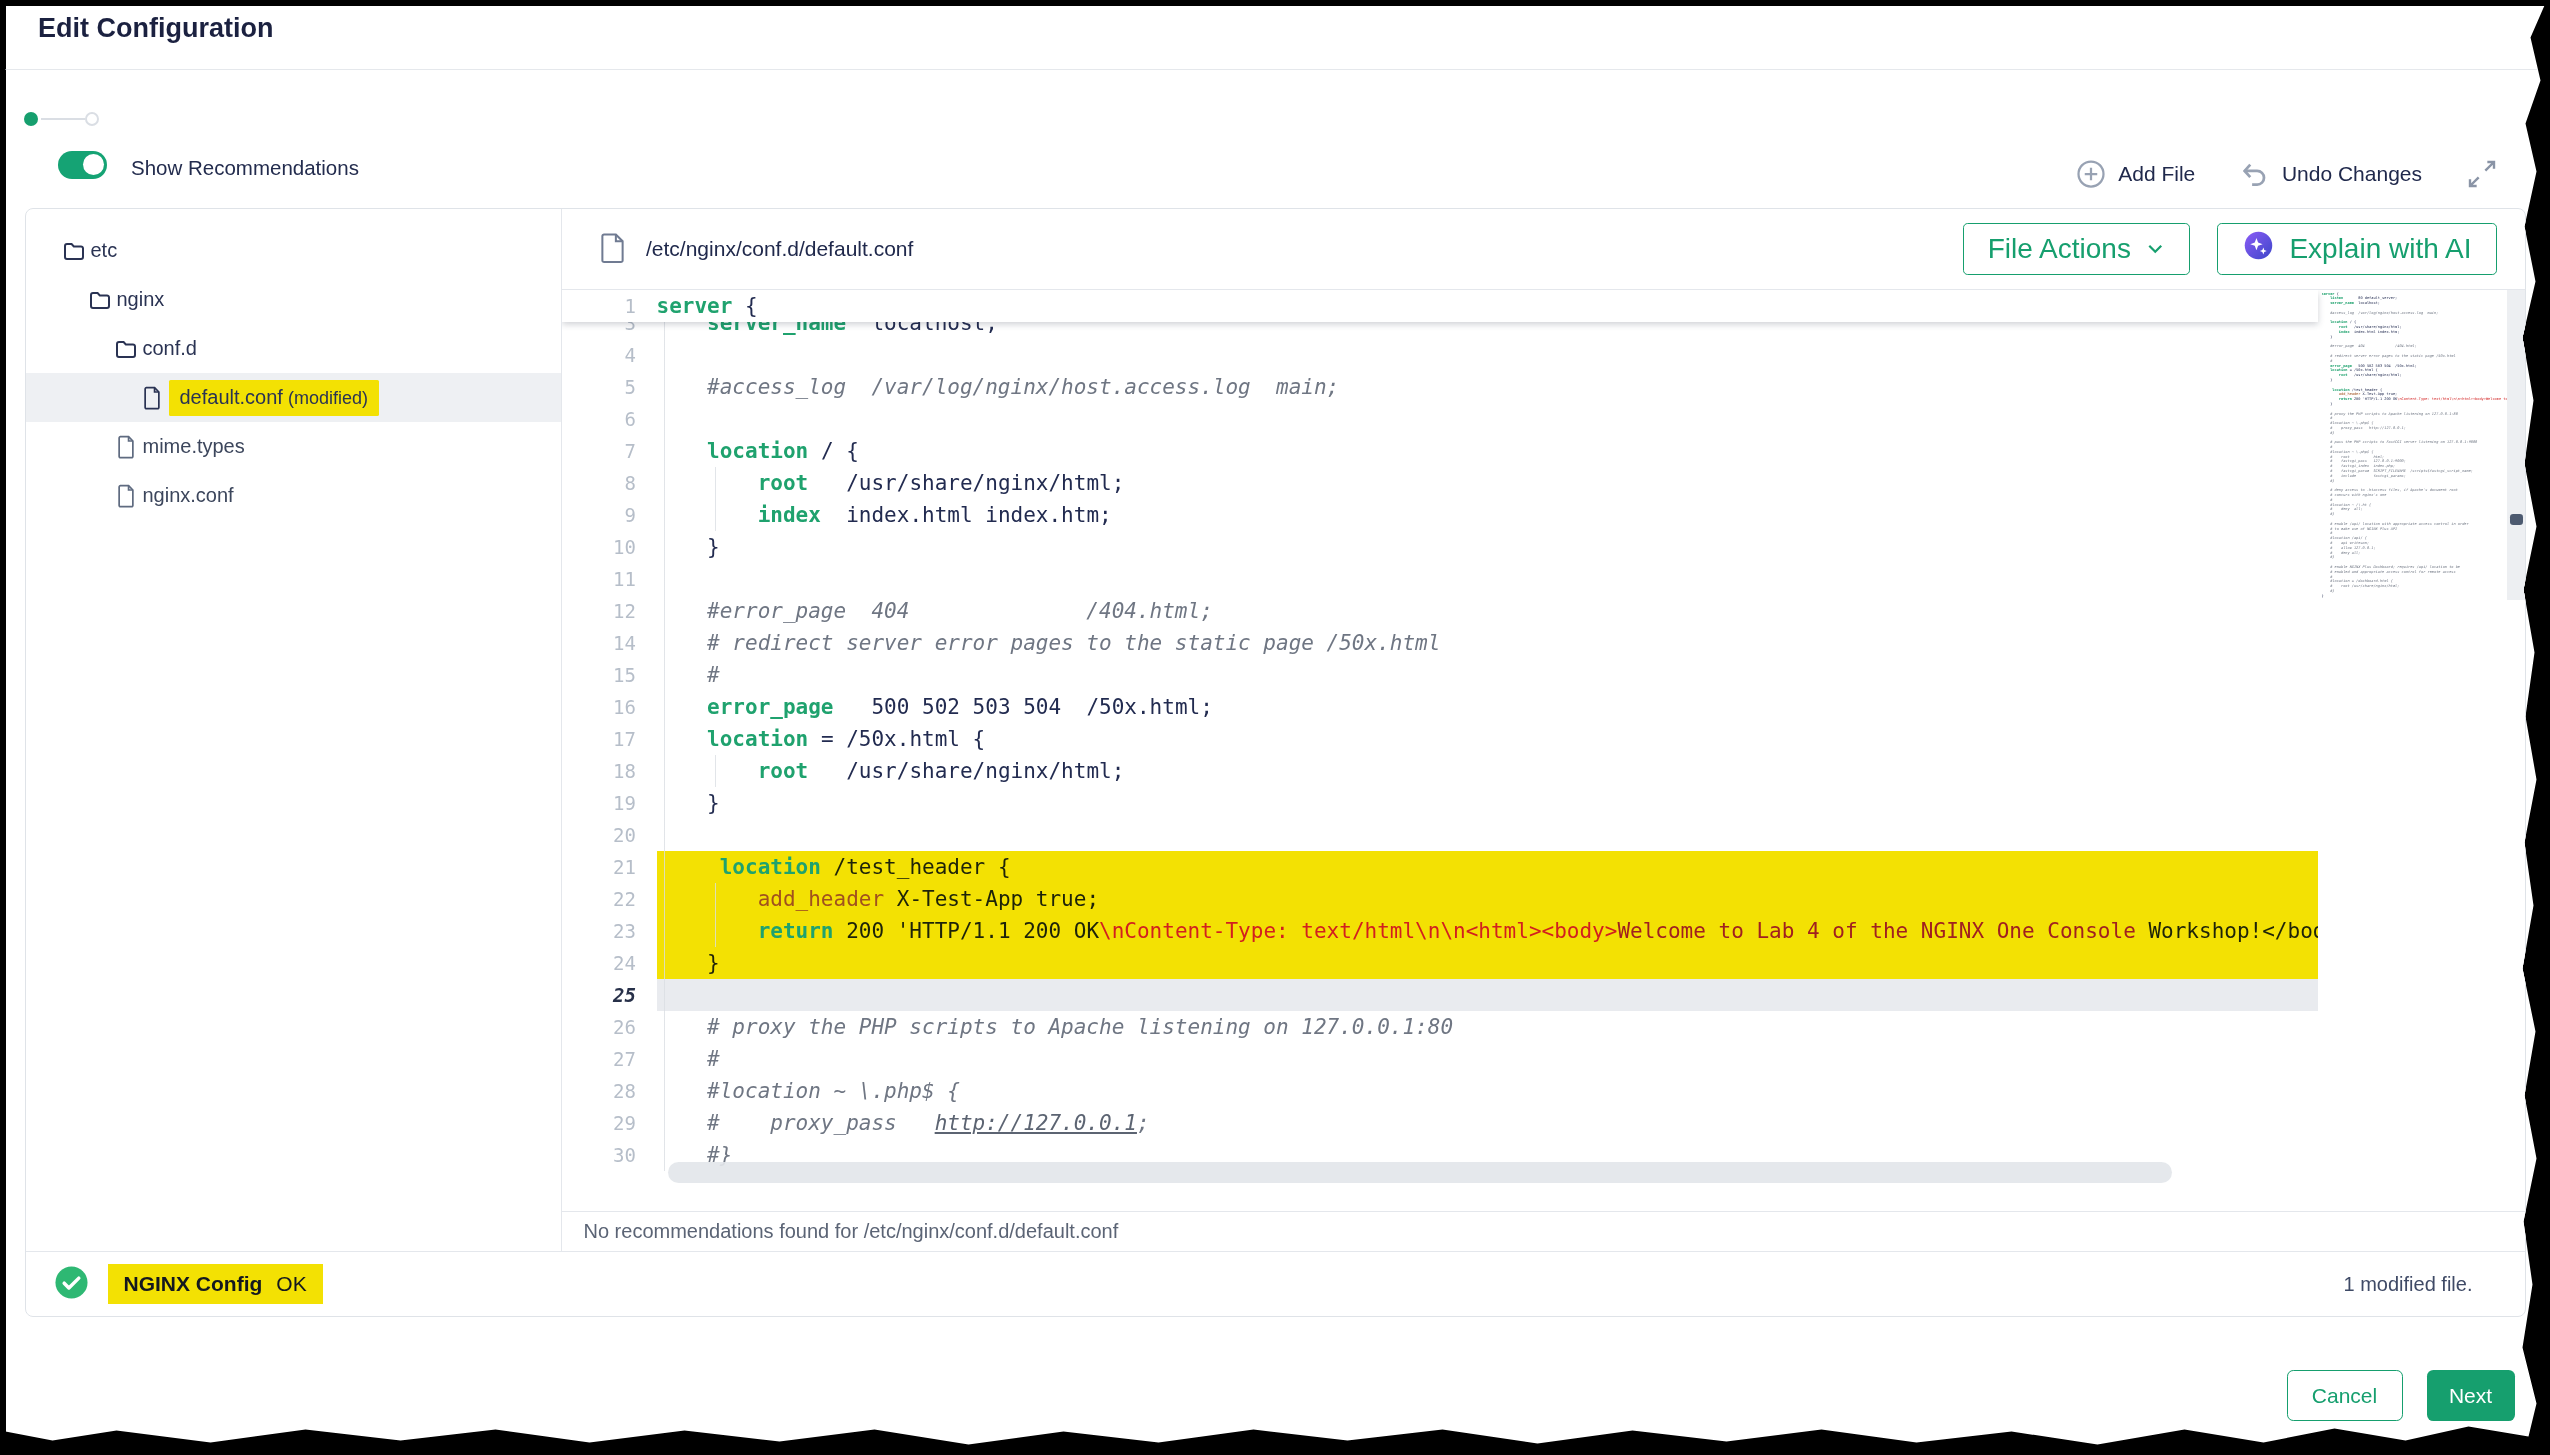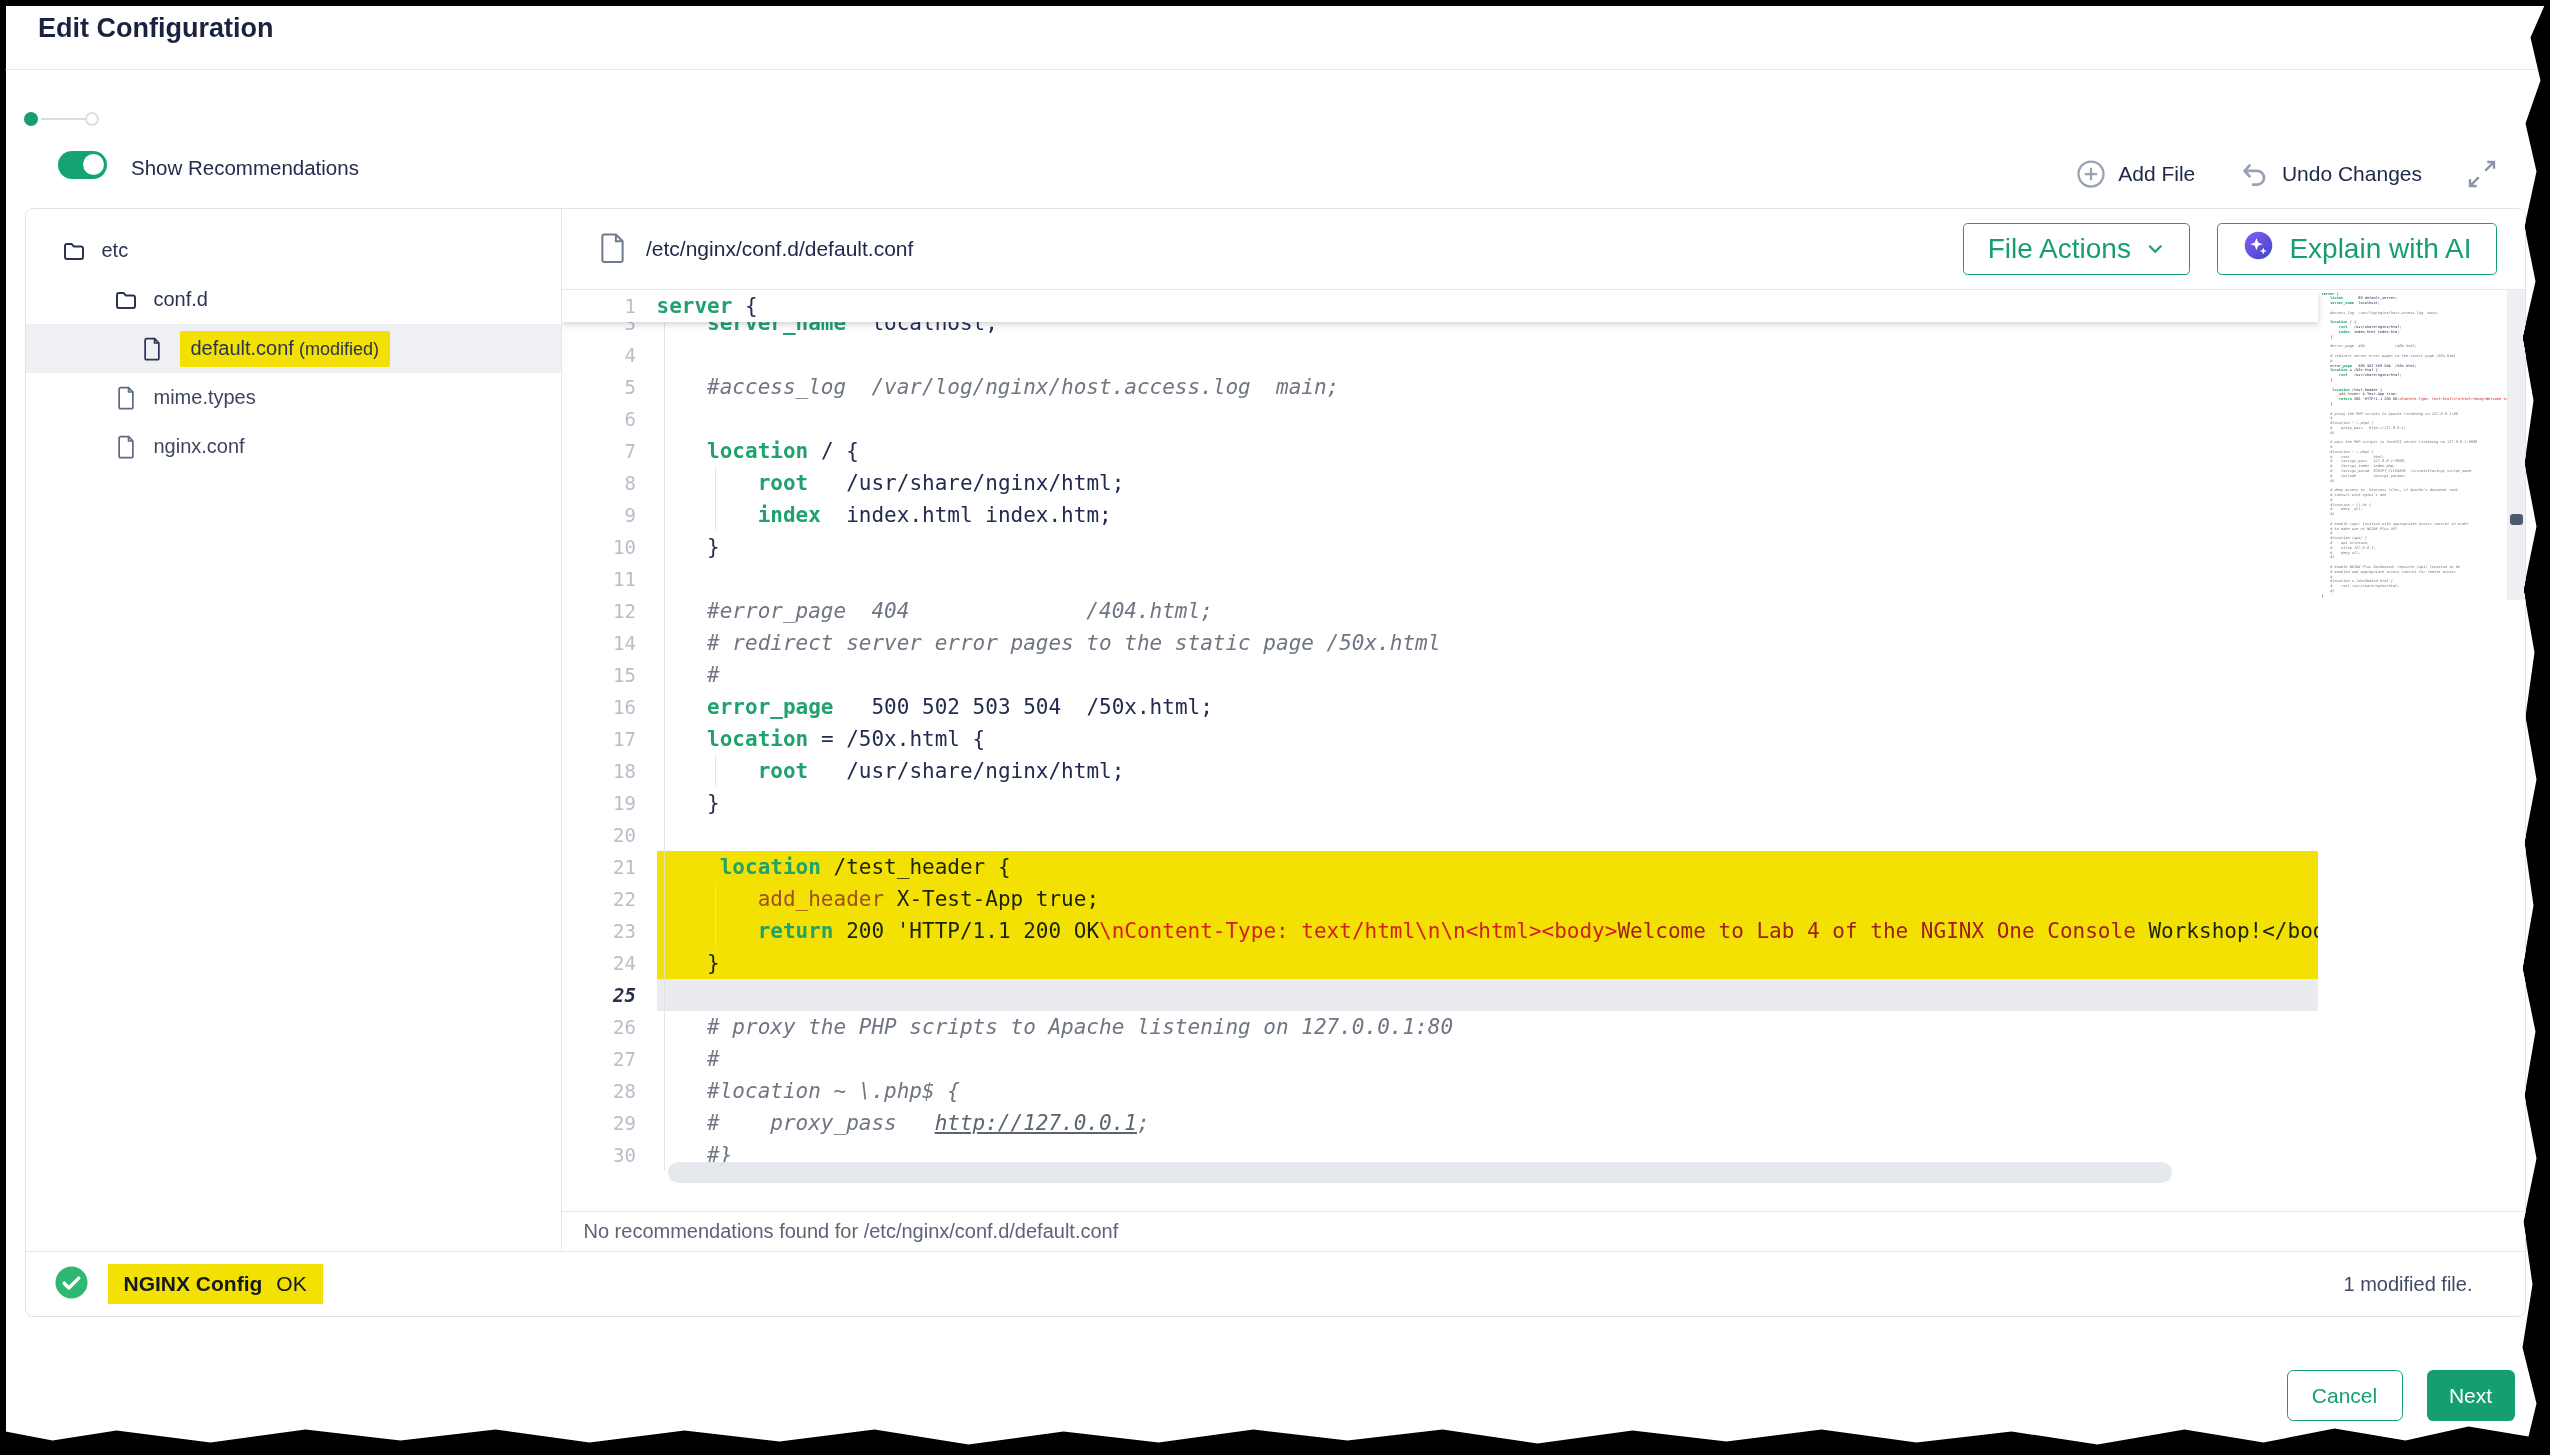--- a/index.html
+++ b/index.html
@@ -30,21 +30,21 @@
   .tb-item svg{display:block;}
 
   
   .panel{left:24.5px;top:208px;width:2501px;height:1109px;border:0.8px solid #dfe3e8;border-radius:8px;
     box-sizing:border-box;display:flex;flex-direction:column;overflow:hidden;background:#fff;}
   .panel-body{display:flex;flex:1;min-height:0;}
   .tree-col{width:536px;border-right:0.8px solid #e4e7ec;box-sizing:border-box;padding-top:17.4px;}
   .tree-row{height:49px;display:flex;align-items:center;cursor:pointer;}
   .tree-row.selected{background:#eef0f3;}
   .tree-icon{width:24px;height:24px;flex:0 0 24px;}
-  .tree-label{margin-left:16px;font-size:20px;color:#2a3353;white-space:pre;text-align:right;}
+  .tree-label{margin-left:5px;font-size:20px;color:#2a3353;white-space:pre;text-align:right;}
   .tree-label.dim{color:#3c465c;}
   .chip-y{background:#f3e103;padding:6.3px 11px;border-radius:1.6px;}
   .chip-y .suffix{font-size:18px;}
 
   .editor-col{flex:1;display:flex;flex-direction:column;min-width:0;}
   .ed-header{height:81px;border-bottom:0.8px solid #e4e7ec;box-sizing:border-box;display:flex;align-items:center;}
   .path-icon{margin-left:37px;}
   .ed-path{margin-left:20.5px;font-size:21px;color:#20294c;}
   .ed-btns{margin-left:auto;margin-right:28px;display:flex;gap:27px;}
   .btn-outline{height:52px;border:1.6px solid #169f6e;border-radius:4.7px;background:#fff;color:#169f6e;
@@ -151,20 +151,28 @@
     <div class="panel-body">
       <div class="tree-col" id="tree">
             <div class="tree-row" style="padding-left: 36px;">
               <span style="width: 24px; height: 24px; display: flex; color: rgb(42, 51, 83);">
                 <svg class="tree-icon" viewBox="0 0 24 24" fill="none" stroke="currentColor" stroke-width="2">
                   <path d="M3 7a2 2 0 0 1 2-2h4.6l2.2 2.4H19a2 2 0 0 1 2 2V18a2 2 0 0 1-2 2H5a2 2 0 0 1-2-2z"></path>
                 </svg>
               </span>
               <span class="tree-label">etc</span>
             </div>
+            <div class="tree-row" style="padding-left: 62px;">
+              <span style="width: 24px; height: 24px; display: flex; color: rgb(42, 51, 83);">
+                <svg class="tree-icon" viewBox="0 0 24 24" fill="none" stroke="currentColor" stroke-width="2">
+                  <path d="M3 7a2 2 0 0 1 2-2h4.6l2.2 2.4H19a2 2 0 0 1 2 2V18a2 2 0 0 1-2 2H5a2 2 0 0 1-2-2z"></path>
+                </svg>
+              </span>
+              <span class="tree-label">nginx</span>
+            </div>
             <div class="tree-row" style="padding-left: 88px;">
               <span style="width: 24px; height: 24px; display: flex; color: rgb(42, 51, 83);">
                 <svg class="tree-icon" viewBox="0 0 24 24" fill="none" stroke="currentColor" stroke-width="2">
                   <path d="M3 7a2 2 0 0 1 2-2h4.6l2.2 2.4H19a2 2 0 0 1 2 2V18a2 2 0 0 1-2 2H5a2 2 0 0 1-2-2z"></path>
                 </svg>
               </span>
               <span class="tree-label">conf.d</span>
             </div>
             <div class="tree-row selected" style="padding-left: 114px;">
               <span style="width: 24px; height: 24px; display: flex; color: rgb(42, 51, 83);">

